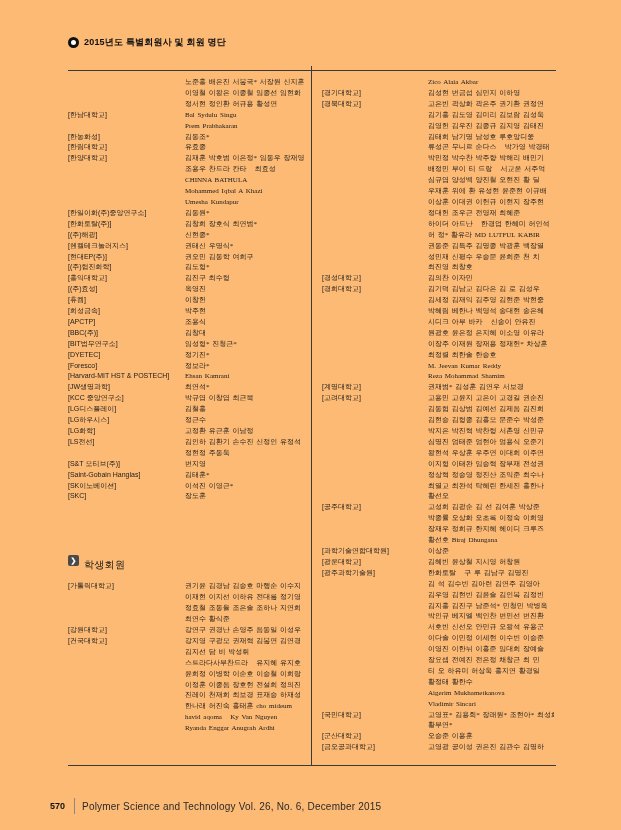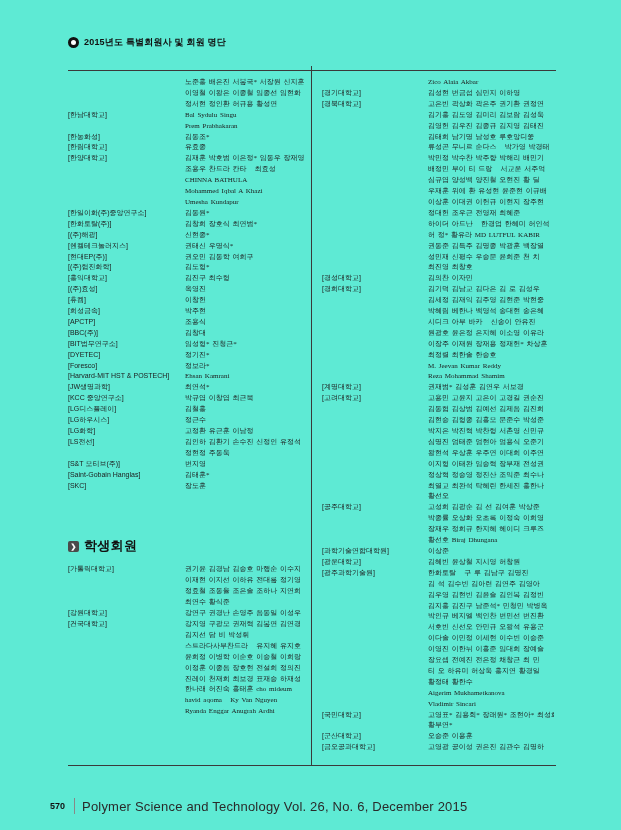--- a/index.html
+++ b/index.html
@@ -1,17 +1,17 @@
 <!DOCTYPE html>
 <html><head>
 <meta charset="utf-8">
 <style>
   html,body{margin:0;padding:0;}
   body{background:#e8e8e8;font-family:"Liberation Sans",sans-serif;}
-  .page{position:relative;width:621px;height:830px;background:#5eead4;margin:0 auto;overflow:hidden;}
+  .page{position:relative;width:621px;height:830px;background:#fdba74;margin:0 auto;overflow:hidden;}
 
   
   .doc-header{position:absolute;left:68px;top:36px;display:flex;align-items:center;gap:5px;}
   .bullet{width:5px;height:5px;border:3px solid #111;border-radius:50%;background:#fff;flex:none;}
   .doc-title{font-size:9px;font-weight:bold;color:#111;letter-spacing:0.2px;}
 
   
   .rule-top{position:absolute;left:68px;top:70px;width:488px;height:1px;background:#3a3a3a;}
   .rule-bottom{position:absolute;left:68px;top:765px;width:488px;height:1px;background:#3a3a3a;}
   .col-divider{position:absolute;left:311px;top:66px;width:1px;height:700px;background:#3a3a3a;}
@@ -27,27 +27,27 @@
   .col-left .entry .label{width:117px;}
   .col-right .entry .label{width:106px;}
   .entry .lines{flex:1;min-width:0;}
   .entry .line{font-family:"Liberation Serif","DejaVu Serif",serif;font-size:7px;line-height:10.9px;
                color:#1c1c1c;white-space:pre;overflow:hidden;word-spacing:1px;}
 
   
   .section-header{display:flex;align-items:center;gap:5px;margin:46px 0 9px 0;}
   .section-icon{width:11px;height:11px;background:#4a4a4a;border-radius:2px;color:#fff;
                 font-size:7px;line-height:11px;text-align:center;font-weight:bold;flex:none;}
-  .section-title{font-size:13px;font-weight:bold;color:#111;letter-spacing:0.3px;}
+  .section-title{font-size:10px;font-weight:normal;color:#111;letter-spacing:0.3px;margin-top:10px;}
 
   
   .doc-footer{position:absolute;left:50px;top:774px;display:flex;align-items:center;margin-top:24px;}
   .page-number{font-size:9px;font-weight:bold;color:#111;}
   .footer-bar{width:1px;height:16px;background:#888;margin:0 7px 0 9px;}
-  .journal{font-size:13px;color:#2a2a2a;letter-spacing:0.2px;}
+  .journal{font-size:10px;color:#2a2a2a;letter-spacing:0.2px;}
 </style>
 </head>
 <body>
 
 <div class="page">
 
   <div class="doc-header">
     <span class="bullet"></span>
     <span class="doc-title">2015년도 특별회원사 및 회원 명단</span>
   </div>
@@ -231,20 +231,26 @@
         <div class="entry">
           <div class="label">[S&amp;T 모티브(주)]</div>
           <div class="lines">
             <div class="line">변지영</div>
           </div>
         </div>
         <div class="entry">
           <div class="label">[Saint-Gobain Hanglas]</div>
           <div class="lines">
             <div class="line">김태훈*</div>
+          </div>
+        </div>
+        <div class="entry">
+          <div class="label">[SK이노베이션]</div>
+          <div class="lines">
+            <div class="line">이석진 이영근*</div>
           </div>
         </div>
         <div class="entry">
           <div class="label">[SKC]</div>
           <div class="lines">
             <div class="line">장도훈</div>
           </div>
         </div>
       </div>
     <div class="section-header">

